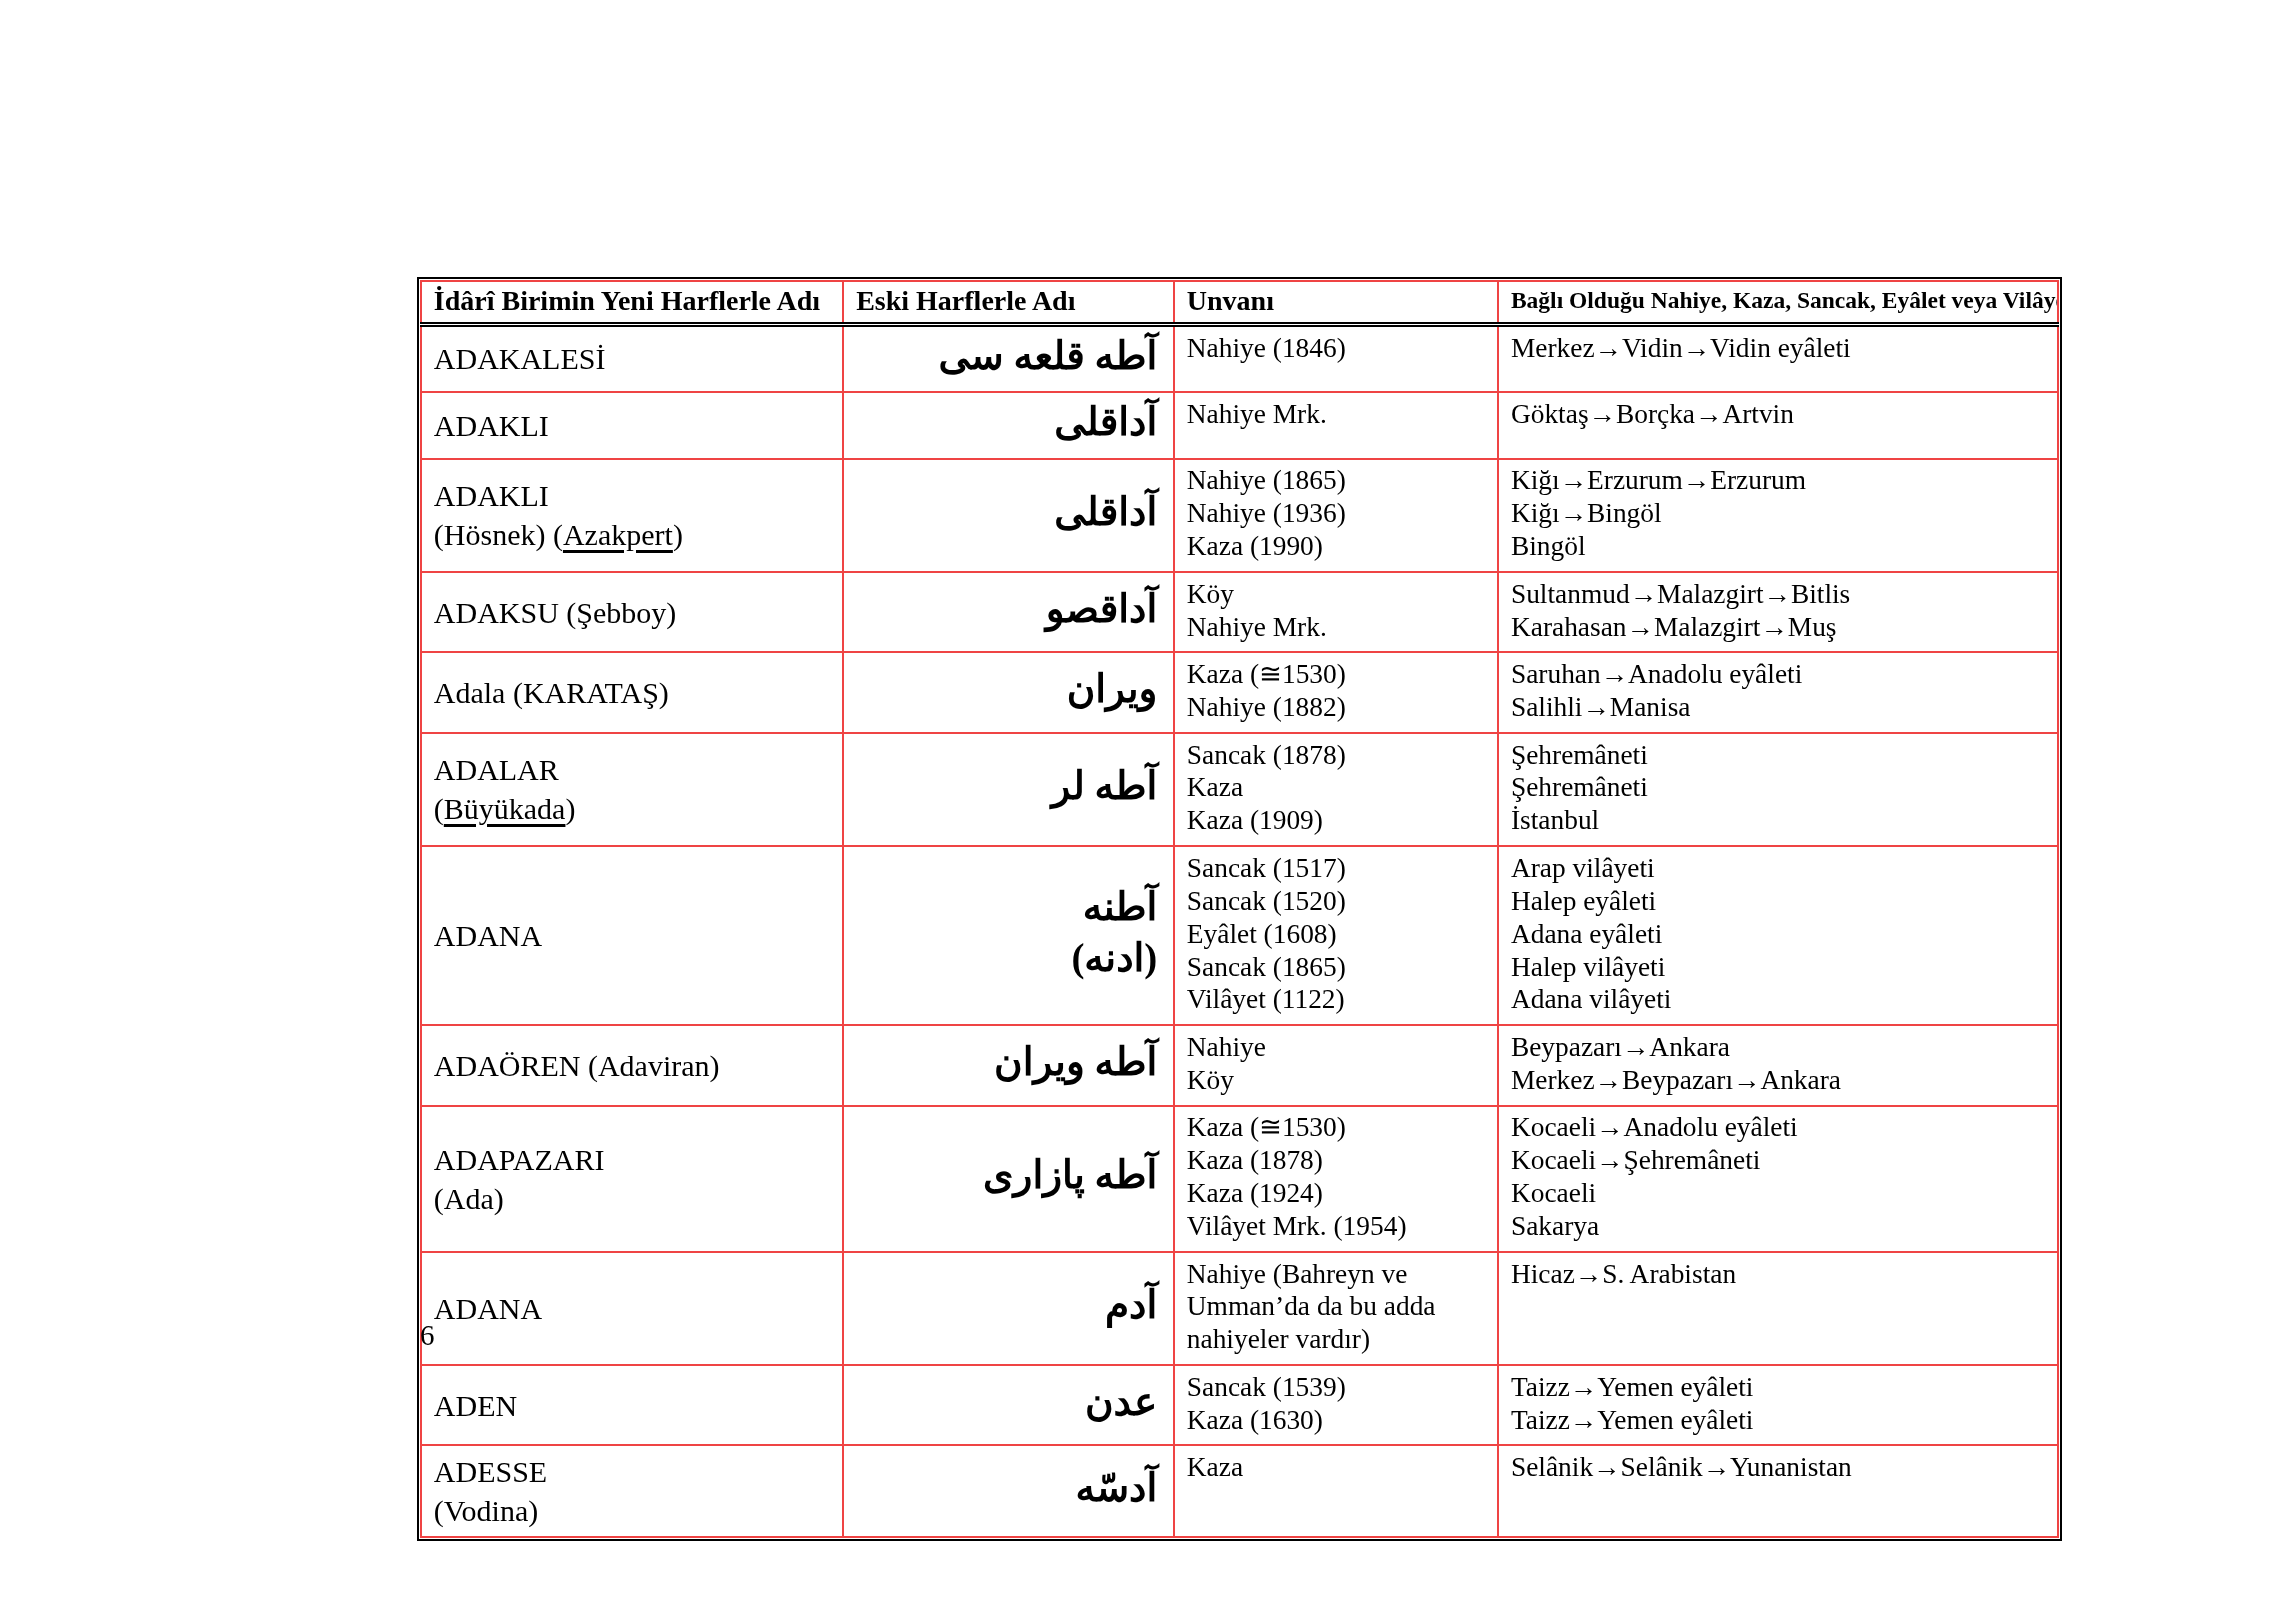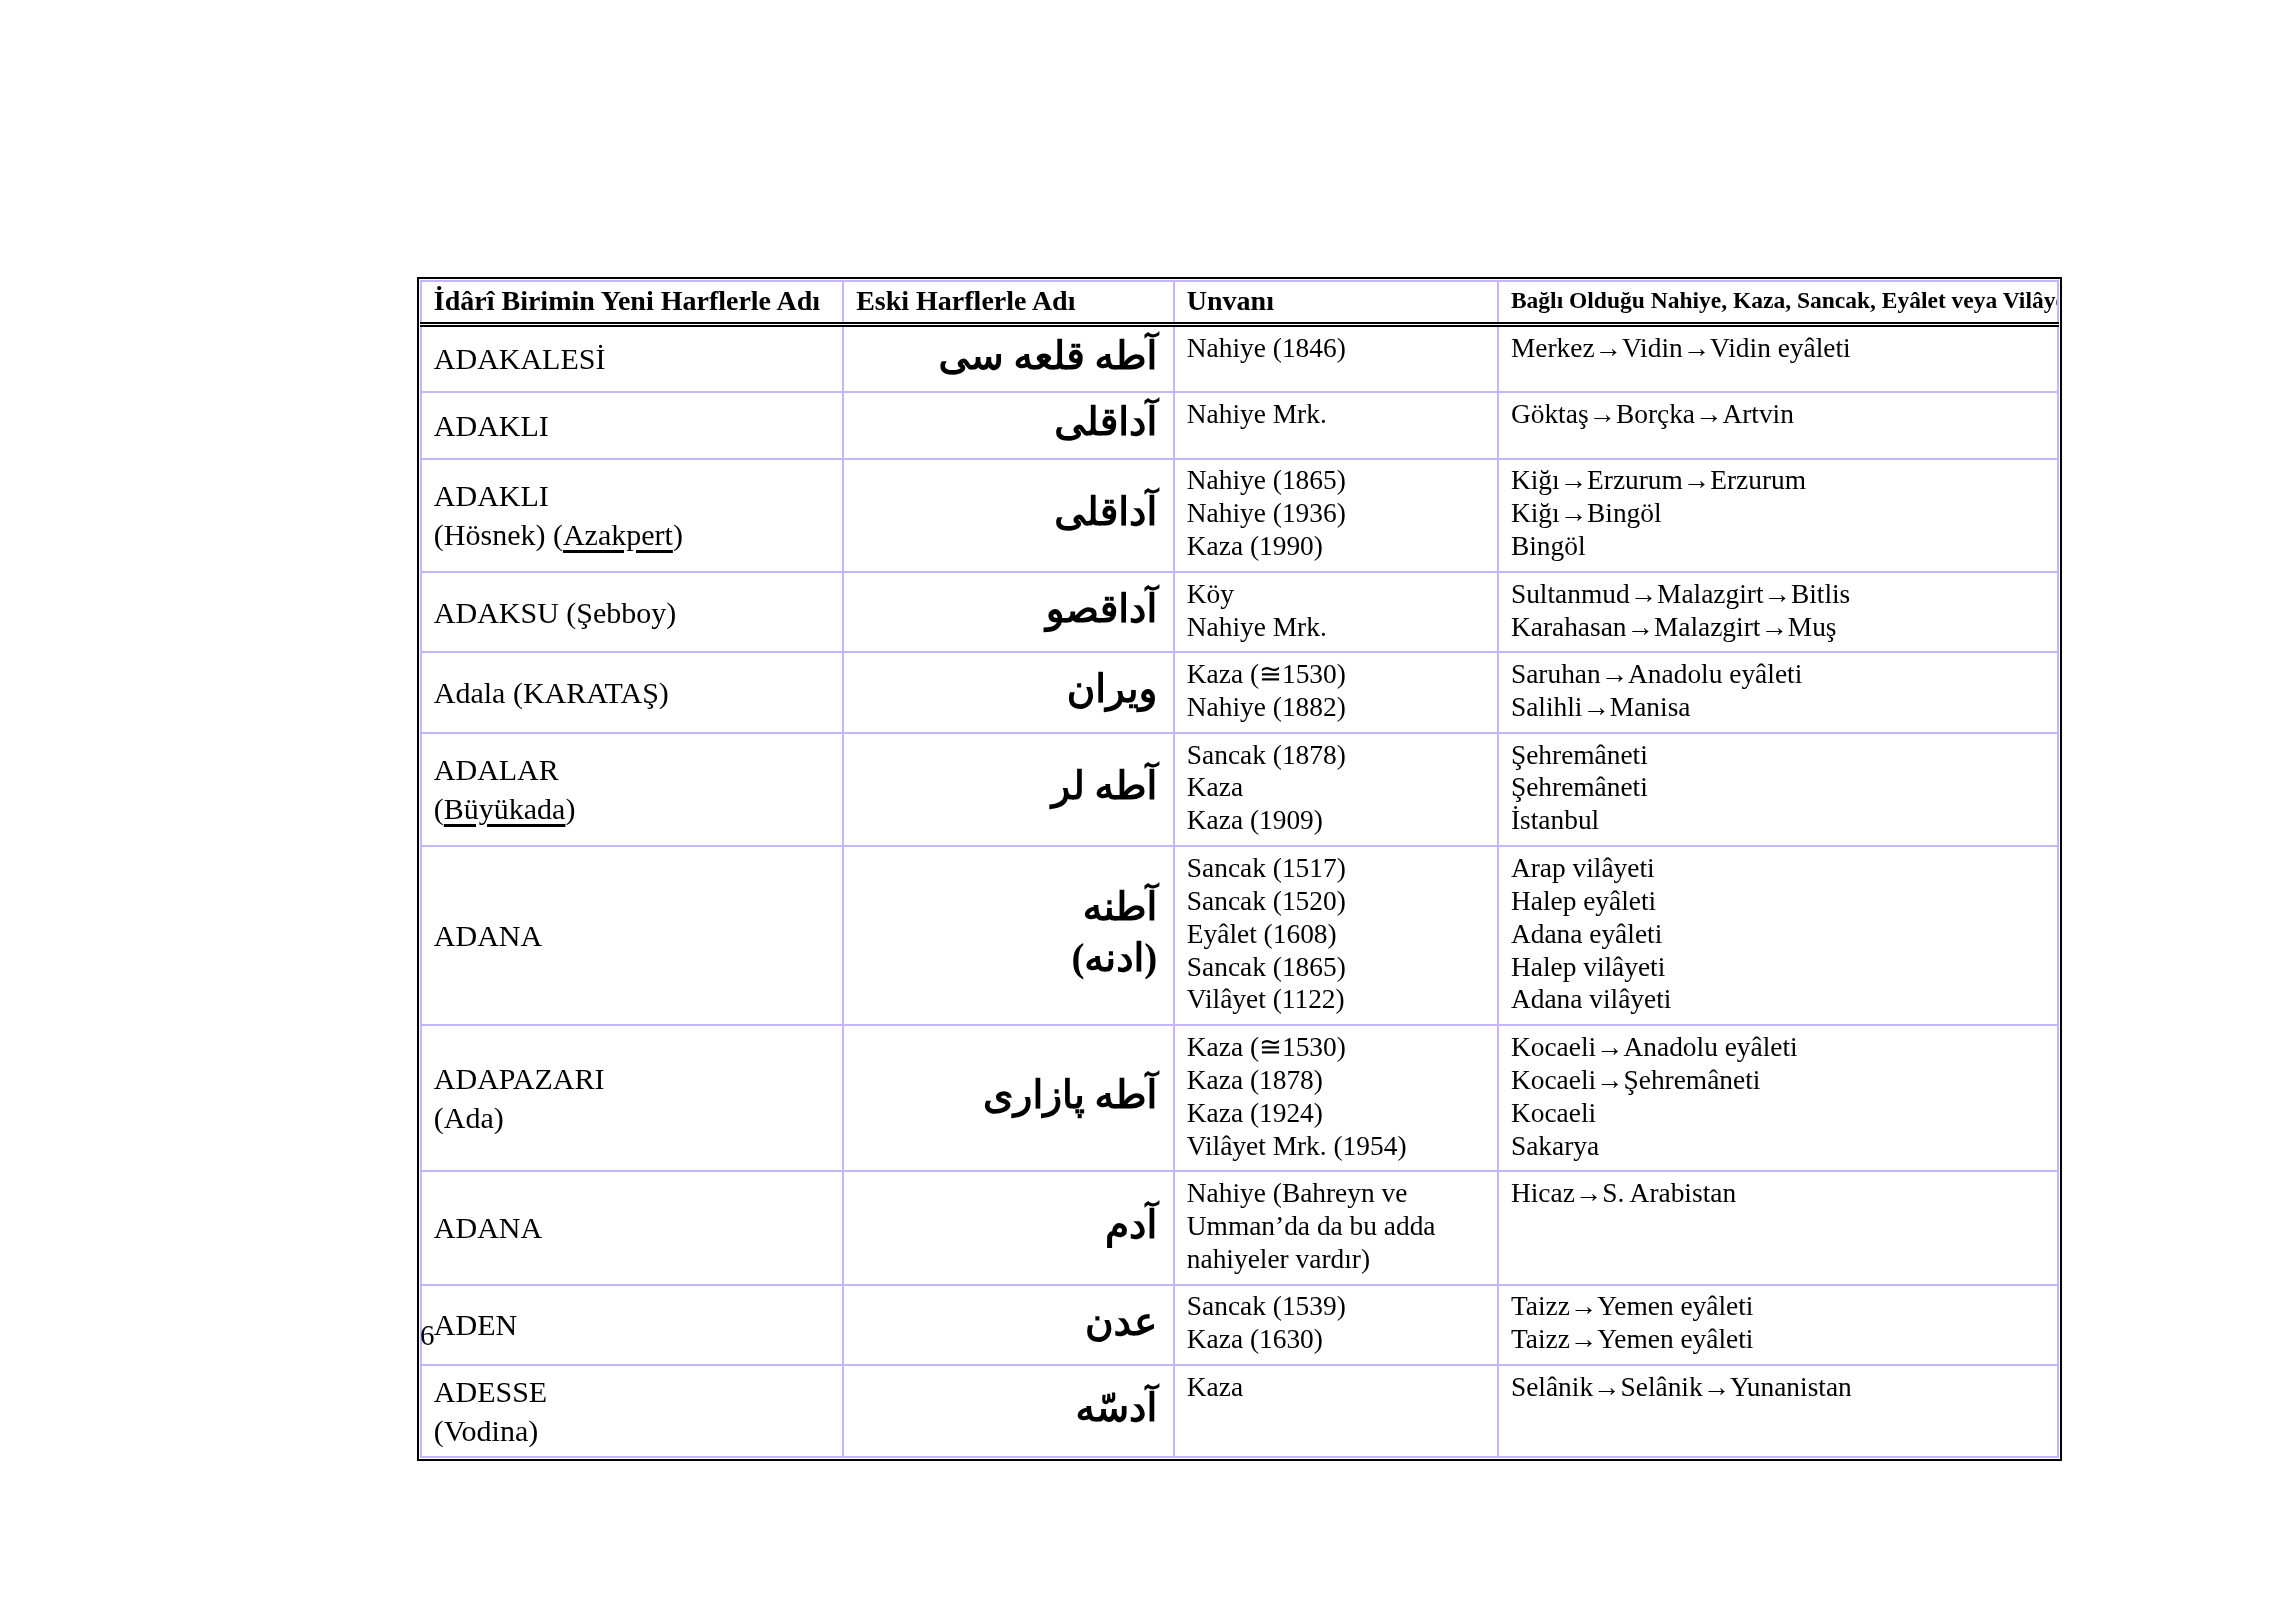--- a/index.html
+++ b/index.html
@@ -21,21 +21,21 @@
     padding: 1px;
     box-sizing: border-box;
     background: #fff;
   }
   table.admin {
     border-collapse: collapse;
     width: 100%;
     table-layout: fixed;
   }
   table.admin th, table.admin td {
-    border: 2px solid #c4b5fd;
+    border: 2px solid #ef4444;
     box-sizing: border-box;
     overflow: hidden;
   }
   
   table.admin thead th {
     border-bottom: 5.9px double #000;
     font-weight: bold;
     text-align: left;
     padding: 2.9px 11.8px 4.9px 11.8px;
     height: 33px;
@@ -220,20 +220,36 @@
             <td class="c4">
               <div>Arap vilâyeti</div>
               <div>Halep eyâleti</div>
               <div>Adana eyâleti</div>
               <div>Halep vilâyeti</div>
               <div>Adana vilâyeti</div>
             </td>
           </tr>
           <tr>
             <td class="c1">
+              <div><span>ADAÖREN (Adaviran)</span></div>
+            </td>
+            <td class="c2" dir="rtl">
+              <div>آطه ويران</div>
+            </td>
+            <td class="c3">
+              <div>Nahiye</div>
+              <div>Köy</div>
+            </td>
+            <td class="c4">
+              <div>Beypazarı→Ankara</div>
+              <div>Merkez→Beypazarı→Ankara</div>
+            </td>
+          </tr>
+          <tr>
+            <td class="c1">
               <div><span>ADAPAZARI</span></div>
               <div><span>(Ada)</span></div>
             </td>
             <td class="c2" dir="rtl">
               <div>آطه پازارى</div>
             </td>
             <td class="c3">
               <div>Kaza (≅1530)</div>
               <div>Kaza (1878)</div>
               <div>Kaza (1924)</div>

